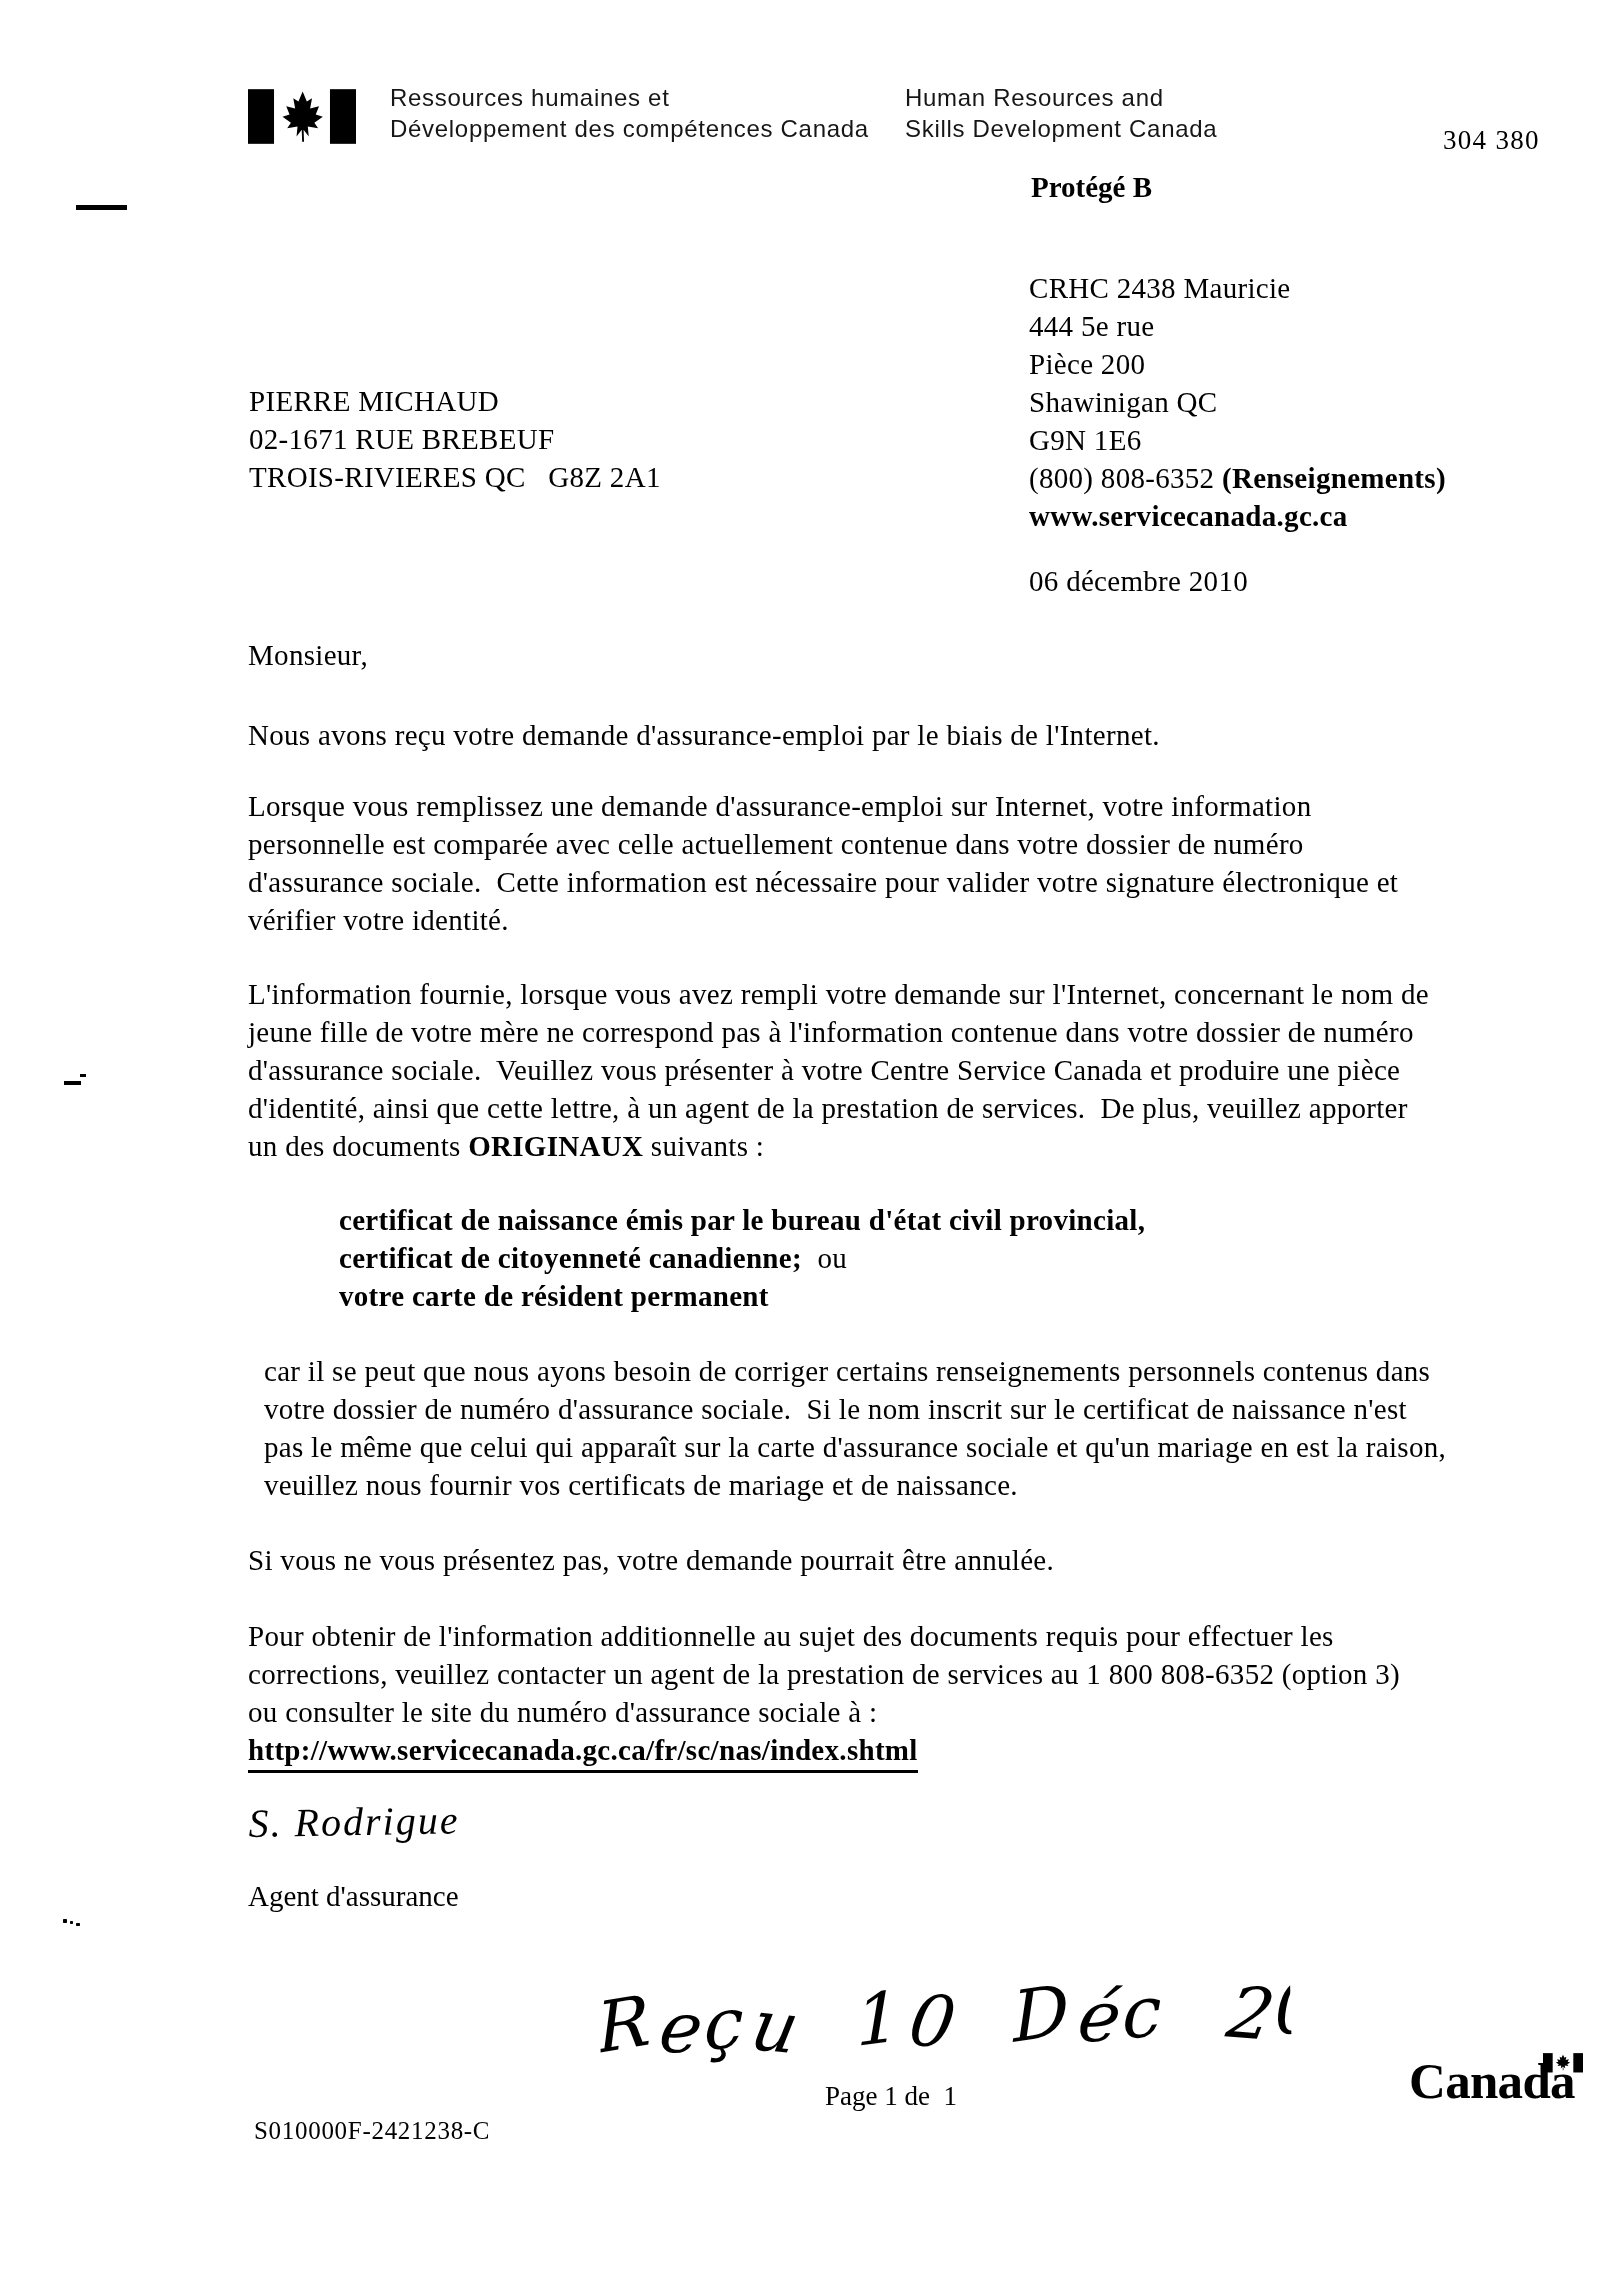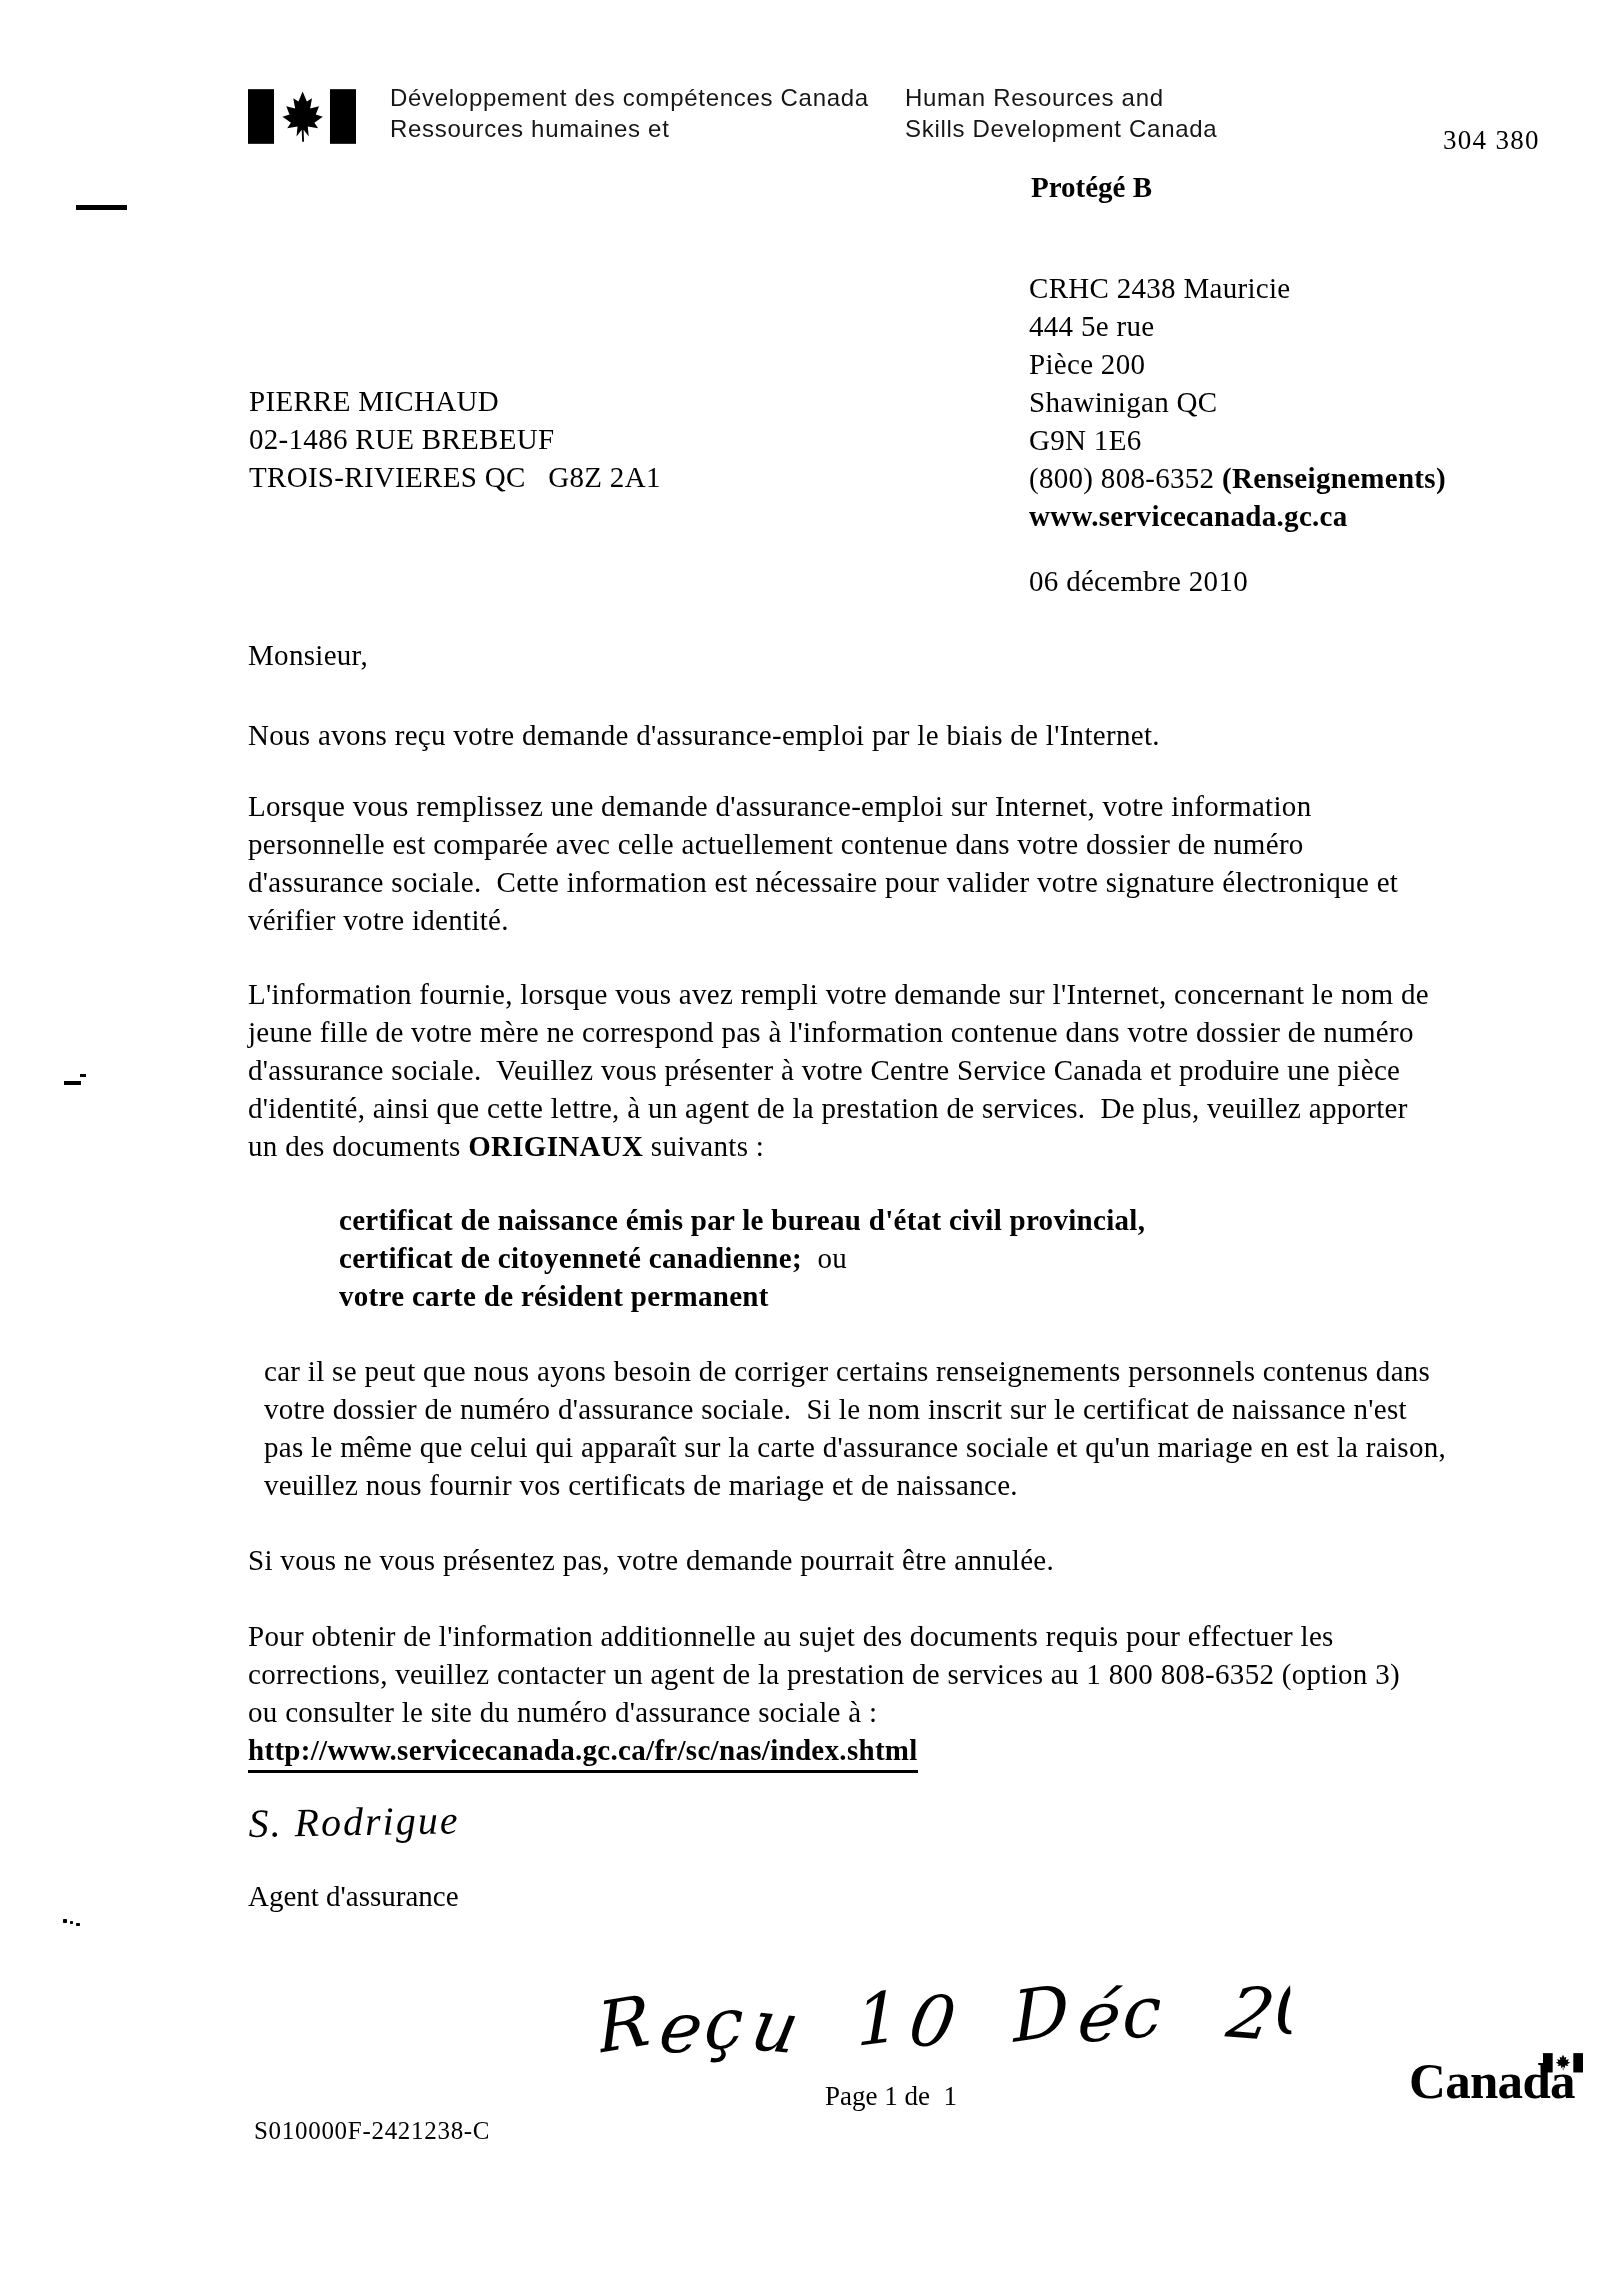--- a/index.html
+++ b/index.html
@@ -61,22 +61,22 @@
 
   <svg class="abs" style="left:248px;top:89px;" width="108" height="55" viewBox="0 0 166 84">
     <rect class="flagbar" x="0" y="0" width="40" height="84"></rect>
     <rect class="flagbar" x="126" y="0" width="40" height="84"></rect>
     <g transform="translate(48,2) scale(0.72,0.84)">
       <path fill="#000" d="M50 2 L41 20 L30 14 L34 33 L15 29 L22 44 L7 48 L25 59 L17 69 L39 66 L37 84 L48 72 L49 94 L53 94 L52 72 L63 84 L61 66 L83 69 L75 59 L93 48 L78 44 L85 29 L66 33 L70 14 L59 20 Z"></path>
     </g>
   </svg>
 
   <div class="abs dept" style="left:390px;top:82px;">
+    <div class="line">Ressources humaines et</div>
     <div class="line">Développement des compétences Canada</div>
-    <div class="line">Ressources humaines et</div>
   </div>
 
   <div class="abs dept" style="left:905px;top:82px;">
     <div class="line">Human Resources and</div>
     <div class="line">Skills Development Canada</div>
   </div>
 
   <div class="abs docnum" style="left:1443px;top:125px;">304 380</div>
 
   <div class="abs classif" style="left:1031px;top:171px;">Protégé B</div>
@@ -87,21 +87,21 @@
     <span class="artifact" style="left:15.6px;top:1.3px;width:6.5px;height:2.6px;"></span>
   </div>
   <div class="abs" style="left:63px;top:1918px;width:26px;height:9px;">
     <span class="dot" style="left:0;top:1.3px;"></span>
     <span class="dot" style="left:6.5px;top:2.6px;"></span>
     <span class="dot" style="left:13px;top:4.6px;"></span>
   </div>
 
   <div class="abs addr" style="left:249px;top:382px;">
     <div class="line">PIERRE MICHAUD</div>
-    <div class="line">02-1486 RUE BREBEUF</div>
+    <div class="line">02-1671 RUE BREBEUF</div>
     <div class="line">TROIS-RIVIERES QC   G8Z 2A1</div>
   </div>
 
   <div class="abs" style="left:1029px;top:269px;">
     <div class="line sender-line">CRHC 2438 Mauricie</div>
     <div class="line sender-line">444 5e rue</div>
     <div class="line sender-line">Pièce 200</div>
     <div class="line sender-line">Shawinigan QC</div>
     <div class="line sender-line">G9N 1E6</div>
     <div class="line sender-line"><span>(800) 808-6352 </span><span class="bold">(Renseignements)</span></div>

